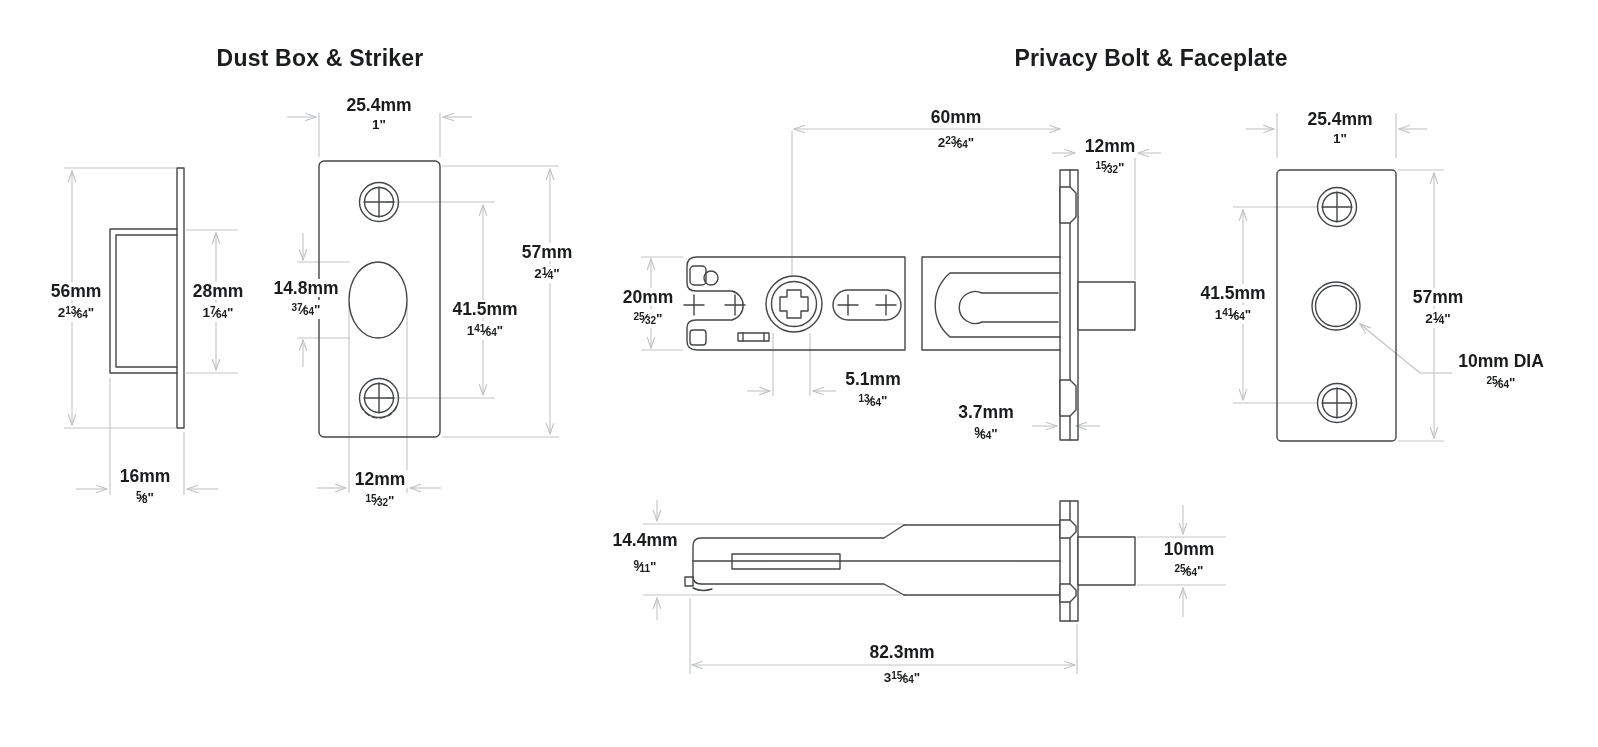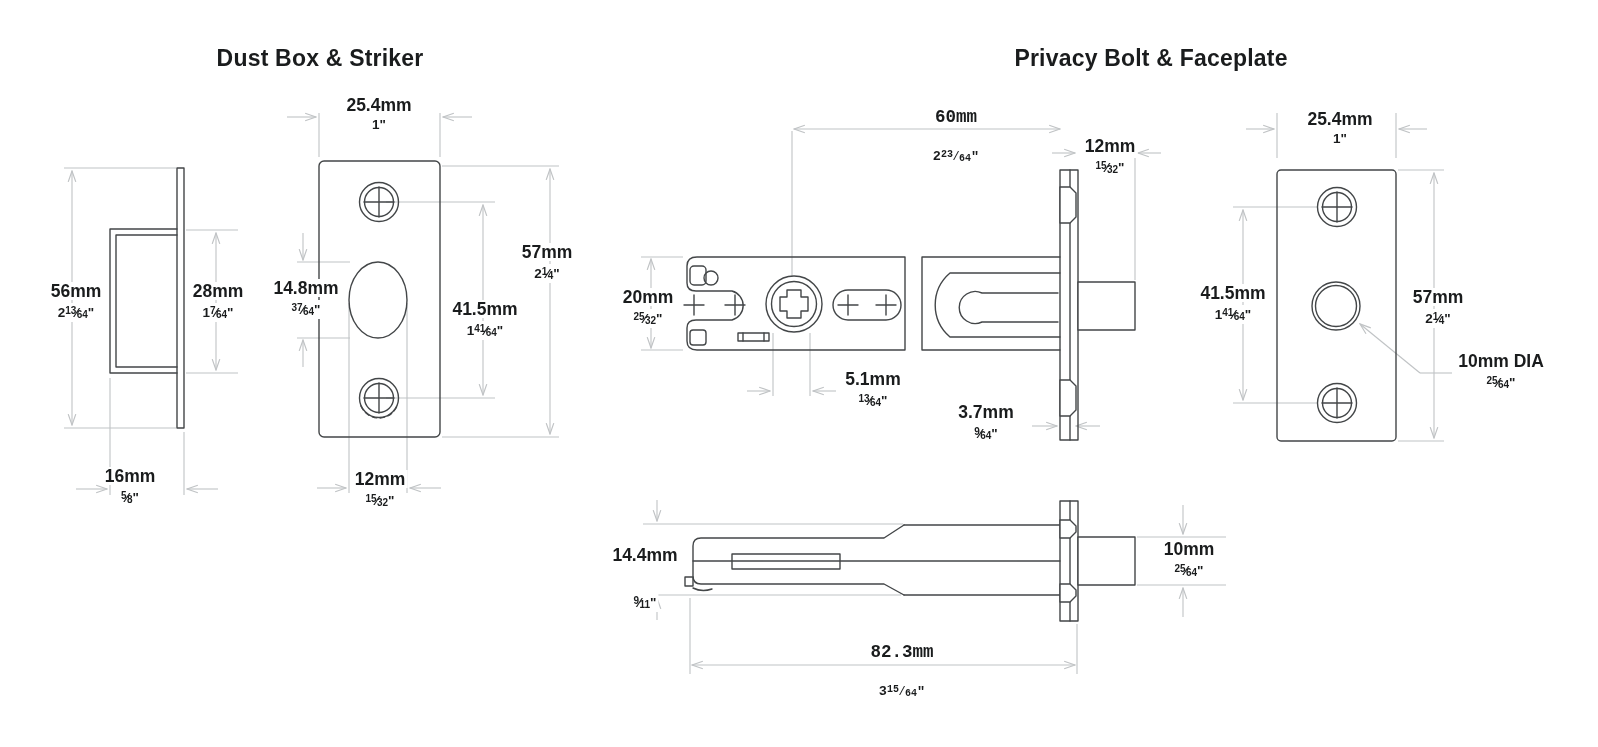--- a/index.html
+++ b/index.html
@@ -20,22 +20,22 @@
   .dash{stroke-dasharray:4.5 3.5;}
   .title{
     position:absolute;transform:translateX(-50%);white-space:nowrap;
     font-size:23px;font-weight:700;color:var(--text);letter-spacing:.2px;
   }
   .dim{
     position:absolute;transform:translateX(-50%);
     display:flex;flex-direction:column;align-items:center;gap:3px;
     color:var(--text);text-align:center;
   }
-  .dim.g6{gap:21px;font-family:Liberation Mono, monospace;}
-  .dim.g10{gap:29px;margin-top:15px;}
+  .dim.g6{gap:7px;}
+  .dim.g10{gap:8px;}
   .dim .mm{
     font-size:17.5px;font-weight:700;line-height:18px;white-space:nowrap;
     background:var(--bg);padding:0 2px;
   }
   .dim .in{
     font-size:13.5px;font-weight:700;line-height:15px;white-space:nowrap;
     background:var(--bg);padding:0 2px;
   }
   .in .fnum{font-size:.74em;vertical-align:.34em;text-align:center;}
   .in .fden{font-size:.74em;vertical-align:-.02em;text-align:center;}
@@ -182,21 +182,21 @@
   <div class="title" style="left:1151px;top:45px">Privacy Bolt &amp; Faceplate</div>
 
   <div class="dim" style="left:76px;top:282px">
     <div class="mm">56mm</div>
     <div class="in">2<span class="fnum">13</span><span class="fsl">⁄</span><span class="fden">64</span>"</div>
   </div>
   <div class="dim" style="left:218px;top:282px">
     <div class="mm">28mm</div>
     <div class="in">1<span class="fnum">7</span><span class="fsl">⁄</span><span class="fden">64</span>"</div>
   </div>
-  <div class="dim" style="left:130px;top:467px">
+  <div class="dim" style="left:145px;top:467px">
     <div class="mm">16mm</div>
     <div class="in"><span class="fnum">5</span><span class="fsl">⁄</span><span class="fden">8</span>"</div>
   </div>
   <div class="dim" style="left:379px;top:96px">
     <div class="mm">25.4mm</div>
     <div class="in">1"</div>
   </div>
   <div class="dim" style="left:306px;top:279px">
     <div class="mm">14.8mm</div>
     <div class="in"><span class="fnum">37</span><span class="fsl">⁄</span><span class="fden">64</span>"</div>

